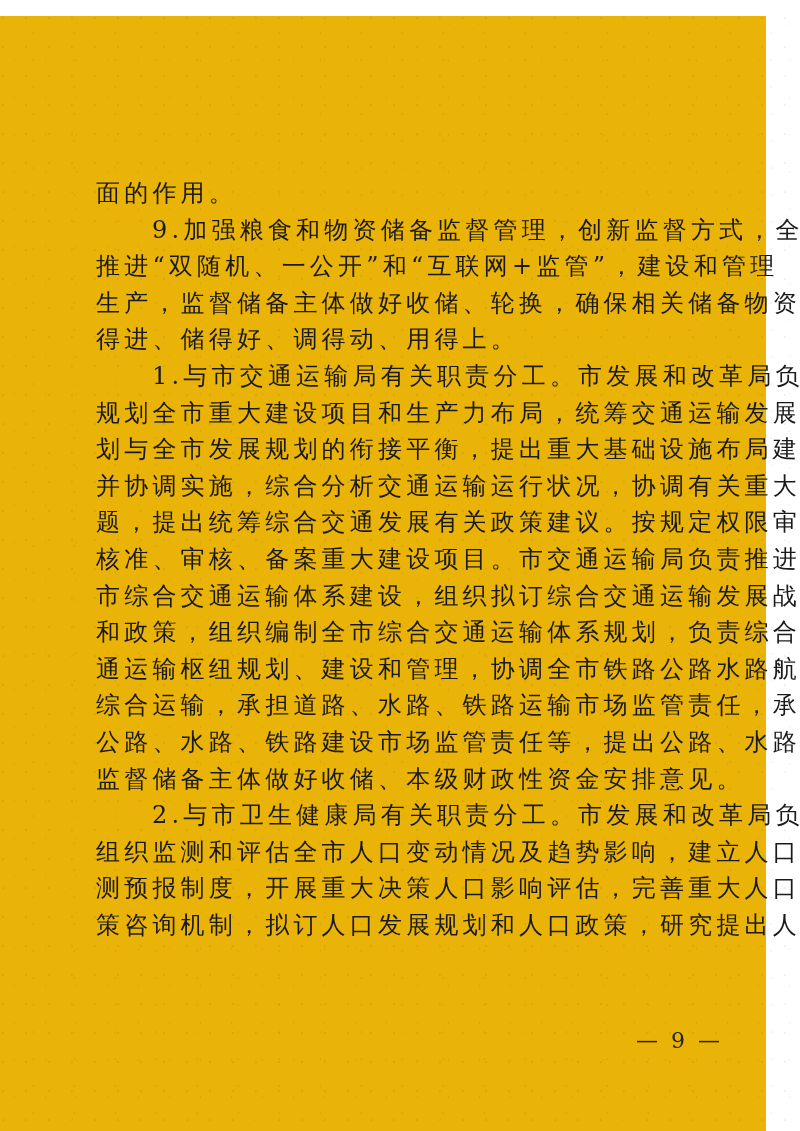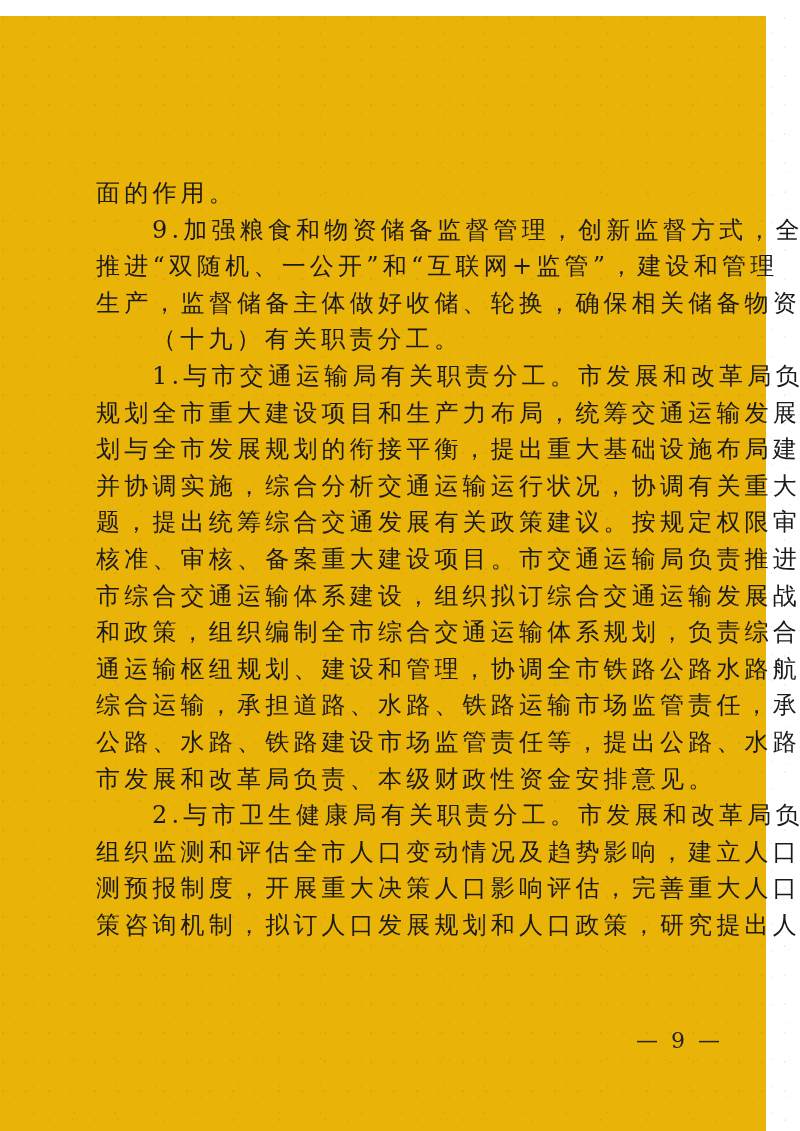--- a/index.html
+++ b/index.html
@@ -20,32 +20,32 @@
 </head>
 <body>
 
 <div class="page">
   <div class="noise"></div>
   <div class="body-text">
     <div class="line last">面的作用。</div>
     <div class="line indent">9.加强粮食和物资储备监督管理，创新监督方式，全面</div>
     <div class="line">推进“双随机、一公开”和“互联网+监管”，建设和管理</div>
     <div class="line">生产，监督储备主体做好收储、轮换，确保相关储备物资收</div>
-    <div class="line indent last">（十九）有关职责分工。</div>
+    <div class="line last">得进、储得好、调得动、用得上。</div>
     <div class="line indent">1.与市交通运输局有关职责分工。市发展和改革局负责</div>
     <div class="line">规划全市重大建设项目和生产力布局，统筹交通运输发展规</div>
     <div class="line">划与全市发展规划的衔接平衡，提出重大基础设施布局建议</div>
     <div class="line">并协调实施，综合分析交通运输运行状况，协调有关重大问</div>
     <div class="line">题，提出统筹综合交通发展有关政策建议。按规定权限审批、</div>
     <div class="line">核准、审核、备案重大建设项目。市交通运输局负责推进全</div>
     <div class="line">市综合交通运输体系建设，组织拟订综合交通运输发展战略</div>
     <div class="line">和政策，组织编制全市综合交通运输体系规划，负责综合交</div>
     <div class="line">通运输枢纽规划、建设和管理，协调全市铁路公路水路航空</div>
     <div class="line">综合运输，承担道路、水路、铁路运输市场监管责任，承担</div>
     <div class="line">公路、水路、铁路建设市场监管责任等，提出公路、水路固</div>
-    <div class="line last">市发展和改革局负责、本级财政性资金安排意见。</div>
+    <div class="line last">监督储备主体做好收储、本级财政性资金安排意见。</div>
     <div class="line indent">2.与市卫生健康局有关职责分工。市发展和改革局负责</div>
     <div class="line">组织监测和评估全市人口变动情况及趋势影响，建立人口预</div>
     <div class="line">测预报制度，开展重大决策人口影响评估，完善重大人口政</div>
     <div class="line">策咨询机制，拟订人口发展规划和人口政策，研究提出人口</div>
   </div>
   <div class="page-number">— 9 —</div>
 </div>
 
 </body></html>

